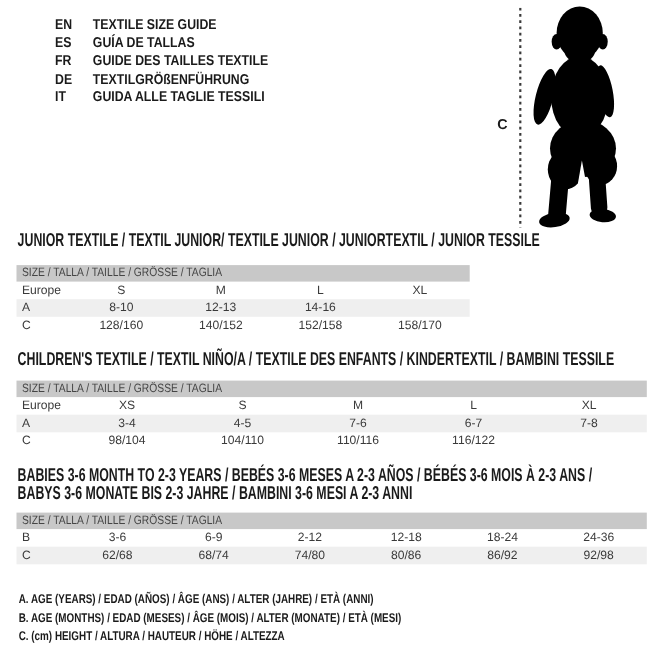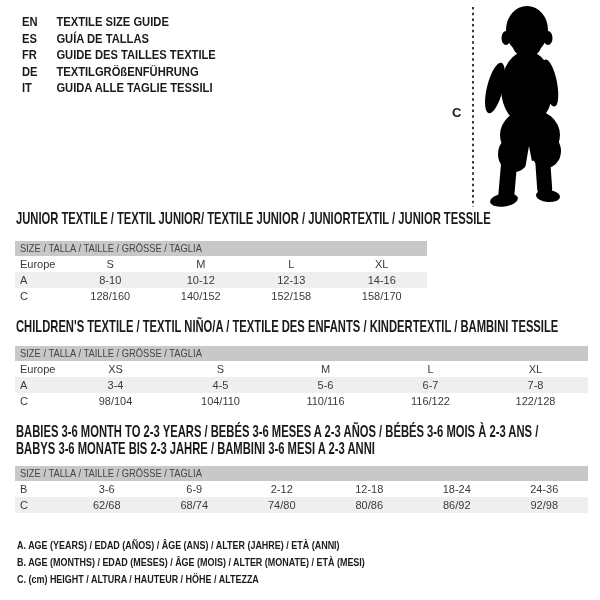--- a/index.html
+++ b/index.html
@@ -18,21 +18,21 @@
   }
   .abs{position:absolute;}
   .cond{display:inline-block;white-space:nowrap;transform-origin:0 50%;}
   .cx86{transform:scaleX(0.86);}
   .cx66{transform:scaleX(0.66);}
   .cx78{transform:scaleX(0.78);}
   .cx85{transform:scaleX(0.85);}
 
   
   .lang-header{left:22px;top:14px;}
-  .hline{height:16.5px;line-height:16.5px;font-weight:bold;font-size:13px;white-space:nowrap;}
+  .hline{height:16.5px;line-height:16.5px;font-weight:bold;font-size:13px;white-space:nowrap;margin-left:28px;}
   .hcode{display:inline-block;width:40px;}
 
   
   .measure-label{left:452px;top:105px;font-weight:bold;font-size:13px;}
 
   
   .sec-title{font-weight:bold;font-size:17px;line-height:13px;white-space:nowrap;color:var(--heading);}
   .sec-title .l2{display:block;}
   .title-lines{line-height:17px;}
 
@@ -93,21 +93,20 @@
   <div class="trow" style="grid-template-columns: 50px repeat(4, 1fr);">
         <div class="tlabel">Europe</div>
         <div class="tcell">S</div>
         <div class="tcell">M</div>
         <div class="tcell">L</div>
         <div class="tcell">XL</div>
       </div>
       <div class="trow shaded" style="grid-template-columns: 50px repeat(4, 1fr);">
         <div class="tlabel">A</div>
         <div class="tcell">8-10</div>
-        <div class="tcell">10-12</div>
         <div class="tcell">12-13</div>
         <div class="tcell">14-16</div>
       </div>
       <div class="trow" style="grid-template-columns: 50px repeat(4, 1fr);">
         <div class="tlabel">C</div>
         <div class="tcell">128/160</div>
         <div class="tcell">140/152</div>
         <div class="tcell">152/158</div>
         <div class="tcell">158/170</div>
       </div>
@@ -121,31 +120,30 @@
         <div class="tcell">XS</div>
         <div class="tcell">S</div>
         <div class="tcell">M</div>
         <div class="tcell">L</div>
         <div class="tcell">XL</div>
       </div>
       <div class="trow shaded" style="grid-template-columns: 48px repeat(5, 1fr);">
         <div class="tlabel">A</div>
         <div class="tcell">3-4</div>
         <div class="tcell">4-5</div>
-        <div class="tcell">5-6</div>
+        <div class="tcell">7-6</div>
         <div class="tcell">6-7</div>
         <div class="tcell">7-8</div>
       </div>
       <div class="trow" style="grid-template-columns: 48px repeat(5, 1fr);">
         <div class="tlabel">C</div>
         <div class="tcell">98/104</div>
         <div class="tcell">104/110</div>
         <div class="tcell">110/116</div>
         <div class="tcell">116/122</div>
-        <div class="tcell">122/128</div>
       </div>
     </div>
 
   <div class="abs sec-title title-lines" style="left:16px;top:423px;">
     <span class="cond cx66">BABIES 3-6 MONTH TO 2-3 YEARS / BEBÉS 3-6 MESES A 2-3 AÑOS / BÉBÉS 3-6 MOIS À 2-3 ANS /</span>
     <span class="l2"><span class="cond cx66">BABYS 3-6 MONATE BIS 2-3 JAHRE / BAMBINI 3-6 MESI A 2-3 ANNI</span></span>
   </div>
   <div class="abs stable" style="left:15px;top:466px;width:573px;">
     <div class="tbar"><span class="cond cx85">SIZE / TALLA / TAILLE / GRÖSSE / TAGLIA</span></div>
   <div class="trow" style="grid-template-columns: 48px repeat(6, 1fr);">

